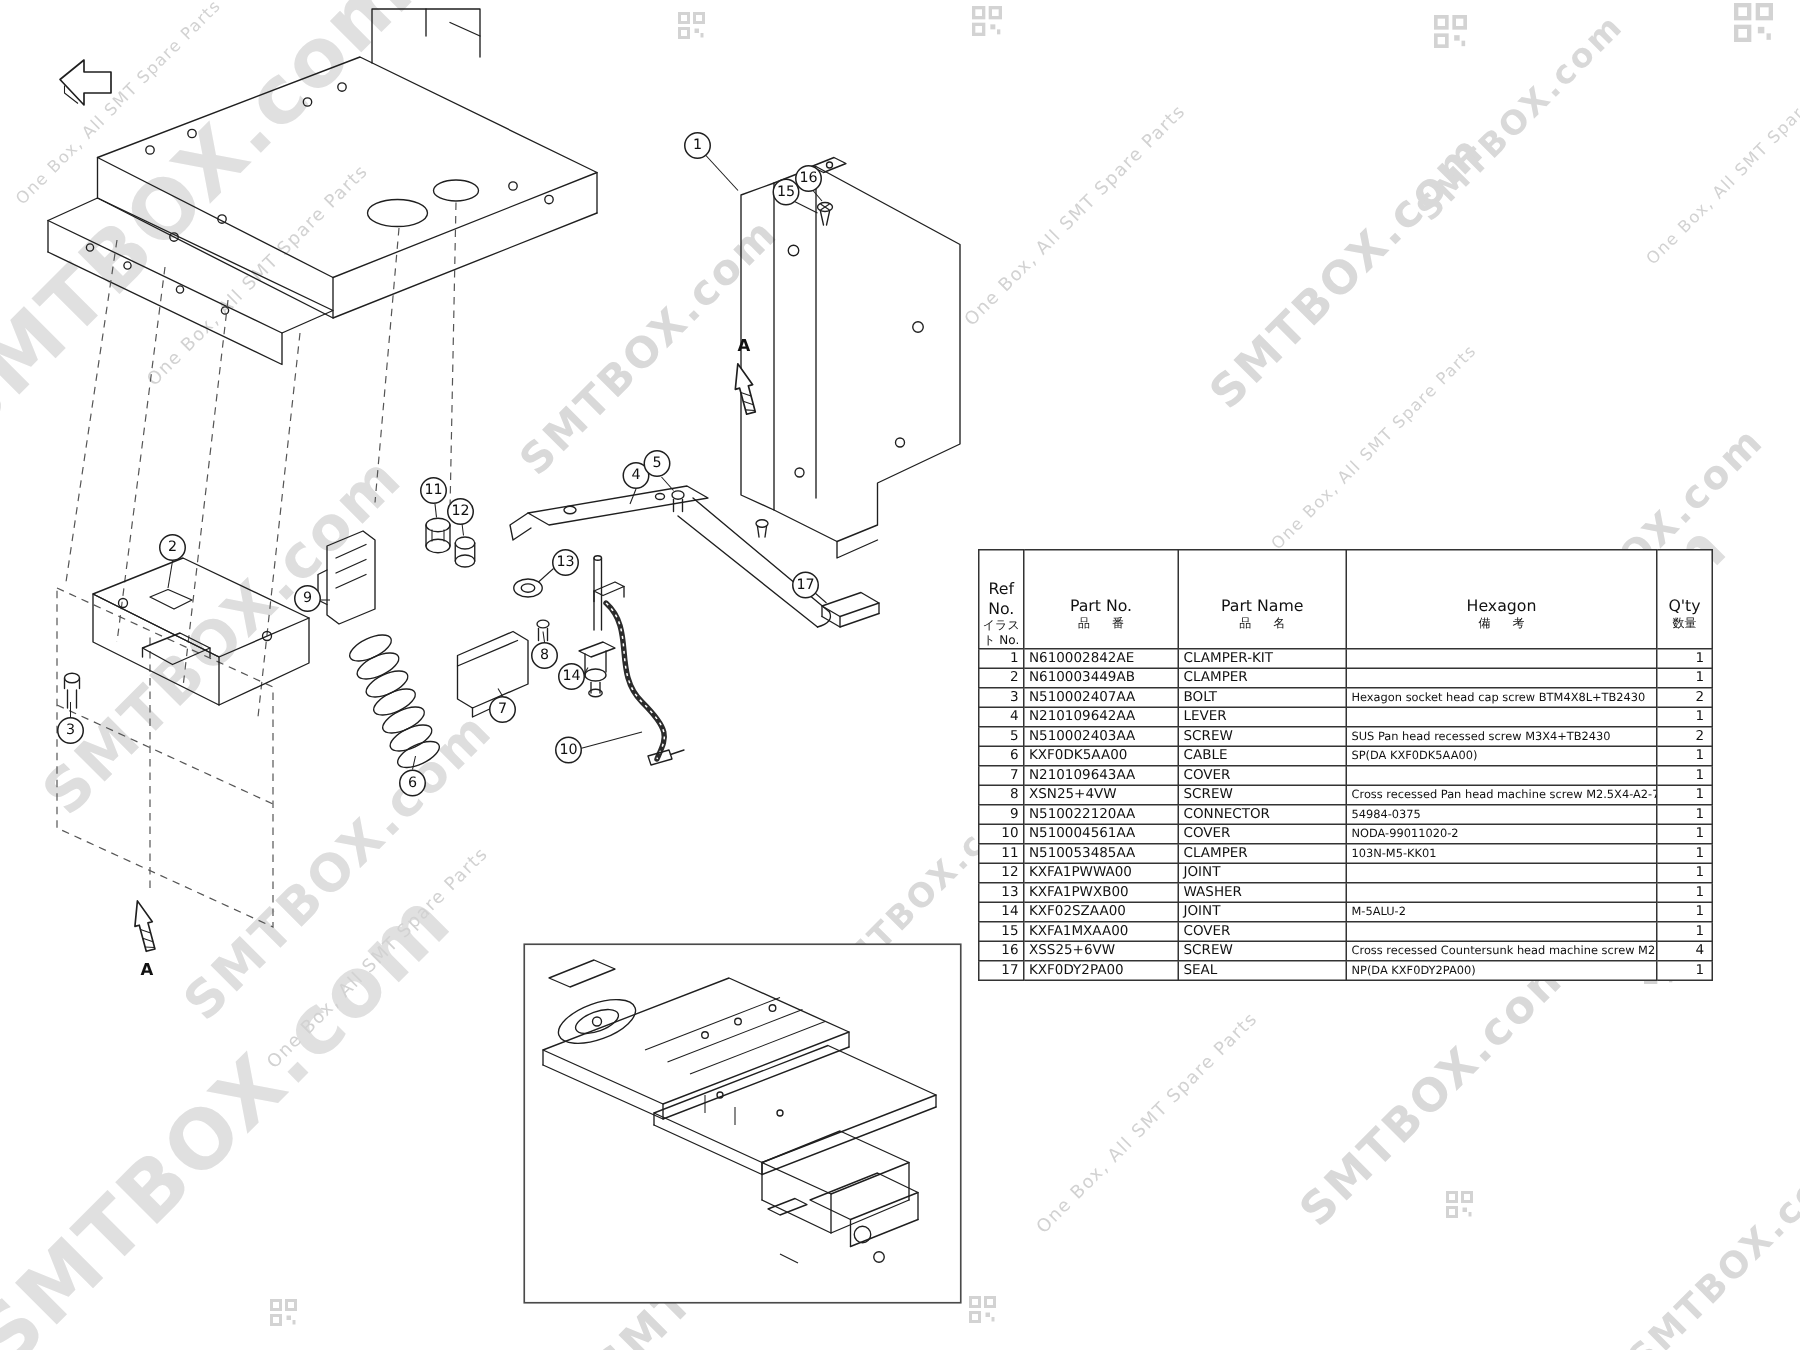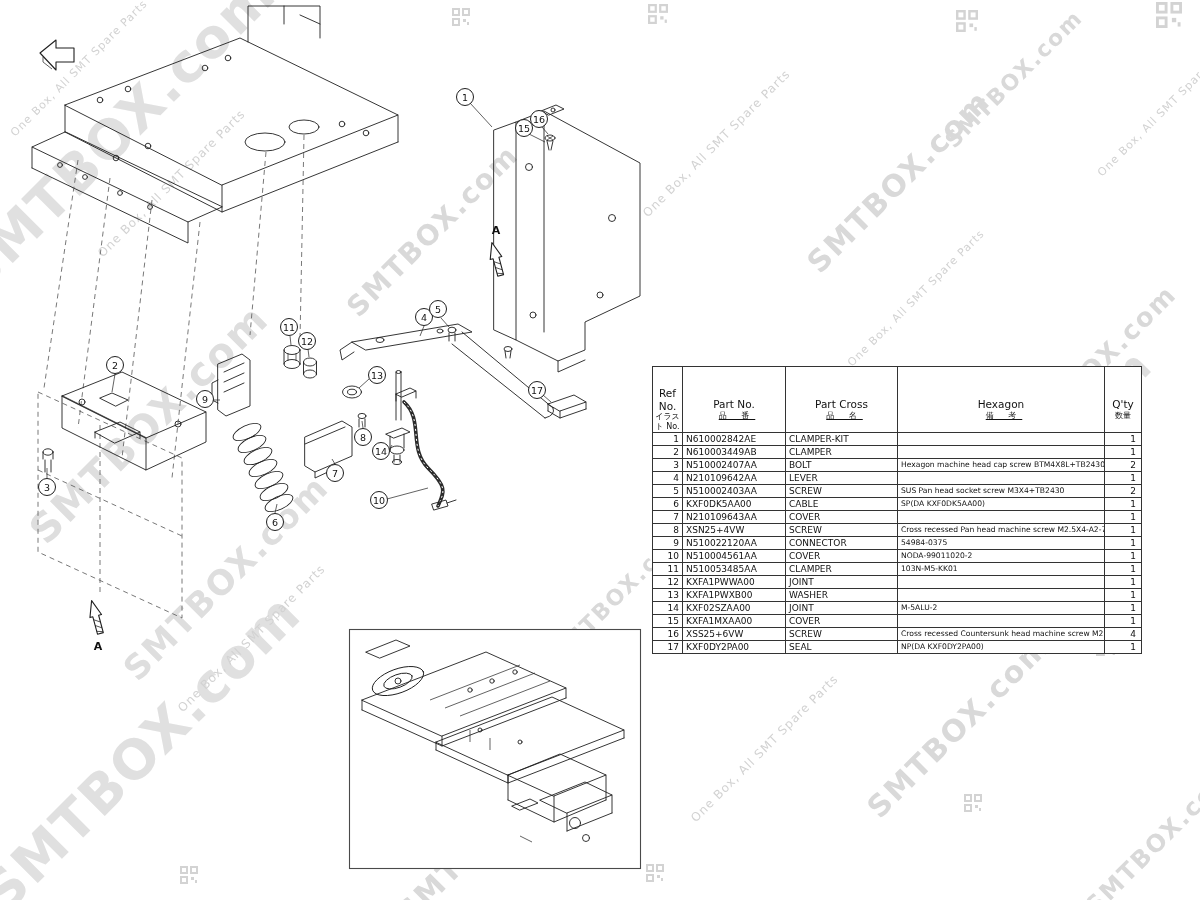--- a/index.html
+++ b/index.html
@@ -30,21 +30,21 @@
   .wfill{fill:#fff;stroke:#1f1f1f;stroke-width:1.1;stroke-linejoin:round;}
 
   
   .parts-table{position:absolute;left:652px;top:366px;width:489px;z-index:2;background:#fff;}
   .parts-table table{border-collapse:collapse;width:100%;table-layout:fixed;}
   .parts-table th,.parts-table td{border:1px solid #333;overflow:hidden;}
   .parts-table th{font-weight:normal;text-align:center;vertical-align:middle;
       height:54px;line-height:1.2;padding:1px;}
   .h-en{font-size:10.5px;color:#111;margin-top:19px;}
   .h-jp{font-size:8px;color:#111;}
-  .h-jp.sp{letter-spacing:6px;margin-left:6px;text-decoration:underline;}
+  .h-jp.sp{letter-spacing:6px;margin-left:6px;}
   .parts-table td{height:12px;line-height:12px;font-size:9px;color:#111;
       padding:0 3px;white-space:nowrap;}
   td.c-ref{text-align:right;}
   td.c-rem{font-size:7.6px;}
   td.c-qty{text-align:right;padding-right:5px;}
 </style>
 </head>
 <body>
 
 <div class="page">
@@ -481,21 +481,21 @@
         <tr>
           <th>
             <div class="h-en">Ref No.</div>
             <div class="h-jp">イラスト No.</div>
           </th>
           <th>
             <div class="h-en">Part No.</div>
             <div class="h-jp sp">品 番</div>
           </th>
           <th>
-            <div class="h-en">Part Cross</div>
+            <div class="h-en">Part Name</div>
             <div class="h-jp sp">品 名</div>
           </th>
           <th>
             <div class="h-en">Hexagon</div>
             <div class="h-jp sp">備 考</div>
           </th>
           <th>
             <div class="h-en">Q'ty</div>
             <div class="h-jp">数量</div>
           </th>
@@ -516,37 +516,37 @@
             <td class="c-pn">N610003449AB</td>
             <td class="c-name">CLAMPER</td>
             <td class="c-rem"></td>
             <td class="c-qty">1</td>
           </tr>
 
           <tr>
             <td class="c-ref">3</td>
             <td class="c-pn">N510002407AA</td>
             <td class="c-name">BOLT</td>
-            <td class="c-rem">Hexagon machine head cap screw BTM4X8L+TB2430</td>
+            <td class="c-rem">Hexagon socket head cap screw BTM4X8L+TB2430</td>
             <td class="c-qty">2</td>
           </tr>
 
           <tr>
             <td class="c-ref">4</td>
             <td class="c-pn">N210109642AA</td>
             <td class="c-name">LEVER</td>
             <td class="c-rem"></td>
             <td class="c-qty">1</td>
           </tr>
 
           <tr>
             <td class="c-ref">5</td>
             <td class="c-pn">N510002403AA</td>
             <td class="c-name">SCREW</td>
-            <td class="c-rem">SUS Pan head socket screw M3X4+TB2430</td>
+            <td class="c-rem">SUS Pan head recessed screw M3X4+TB2430</td>
             <td class="c-qty">2</td>
           </tr>
 
           <tr>
             <td class="c-ref">6</td>
             <td class="c-pn">KXF0DK5AA00</td>
             <td class="c-name">CABLE</td>
             <td class="c-rem">SP(DA KXF0DK5AA00)</td>
             <td class="c-qty">1</td>
           </tr>

